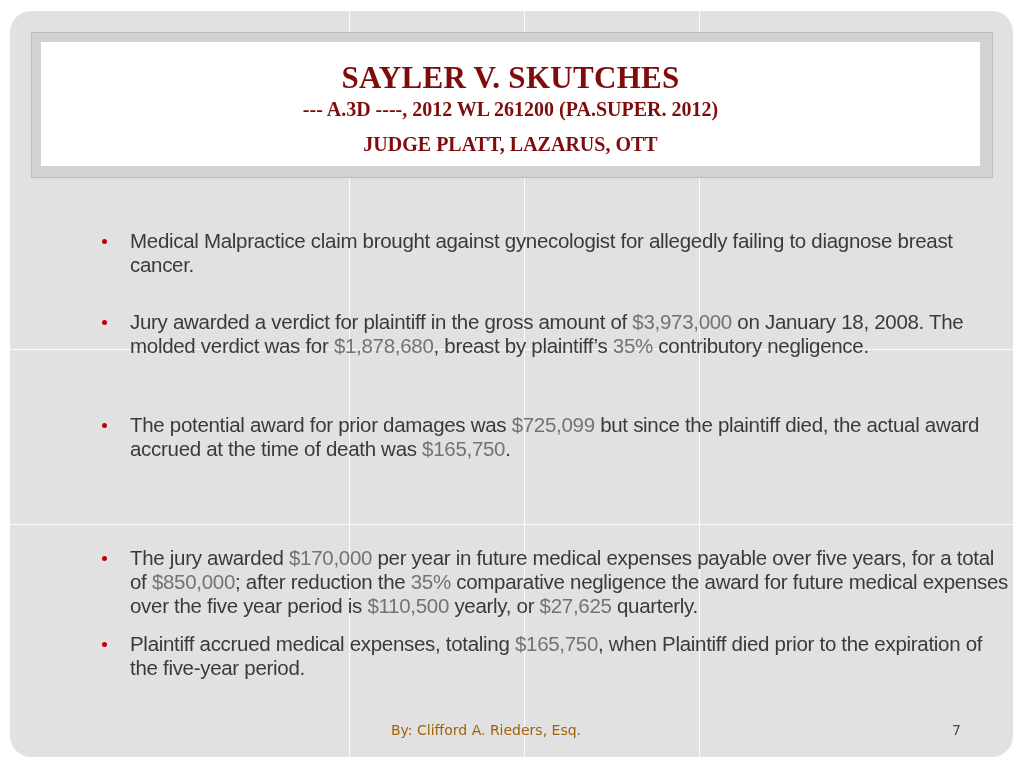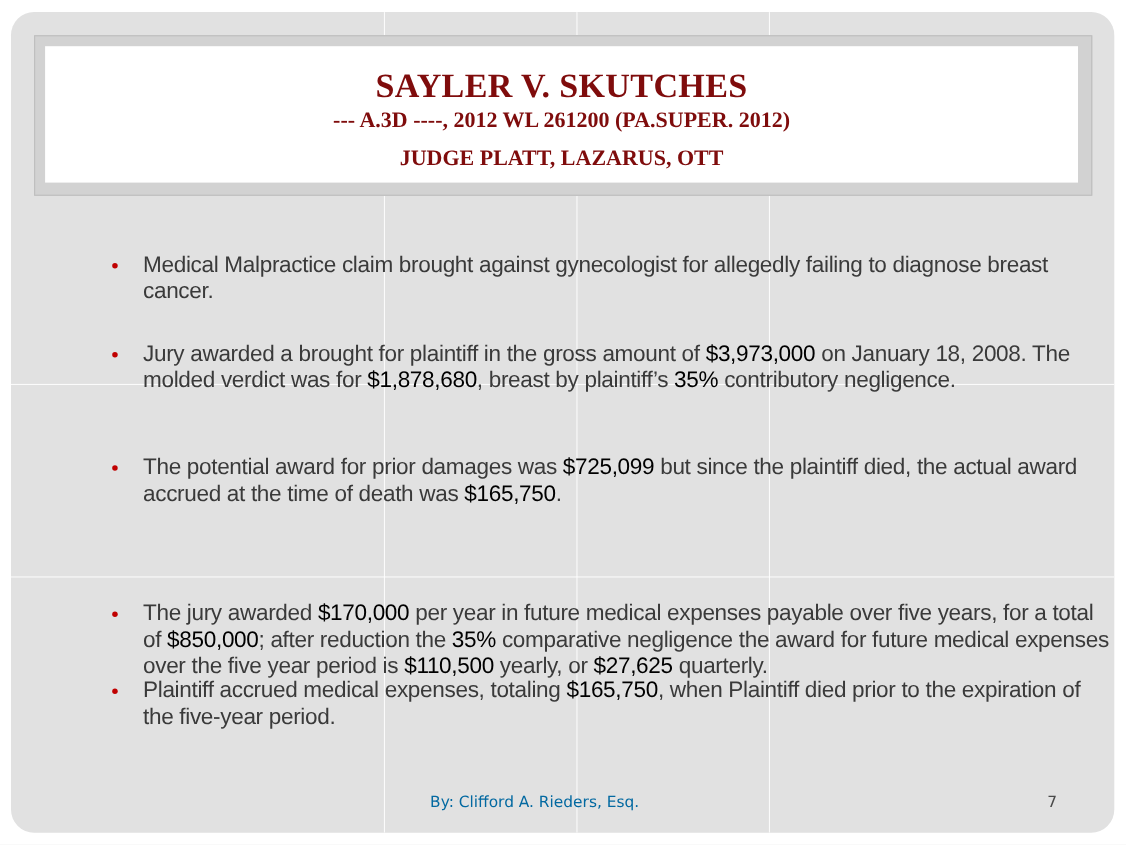--- a/index.html
+++ b/index.html
@@ -54,24 +54,24 @@
       font-size: 20.5px; line-height: 24px;
       color: #3a3a3a;
       letter-spacing: -0.3px;
       margin-left: 40px;
     }
     .bullet .dot {
       position: absolute; left: -28px; top: 10px;
       width: 5px; height: 5px; border-radius: 50%;
       background: #c00000;
     }
-    .hl { color: #000000; }
+    .hl { color: #737373; }
     .footer-author {
       position: absolute; left: 391px; top: 722px;
-      font-size: 14px; color: #0369a1;
+      font-size: 14px; color: #a16207;
     }
     .footer-page {
       position: absolute; left: 952px; top: 722px;
       font-size: 14px; color: #4a4a4a;
     }
   </style>
 </head>
 <body>
 
 <div class="panel">
@@ -90,30 +90,30 @@
   </div>
 </div>
 
 <ul class="bullets">
   <li class="bullet" style="top:229px">
     <span class="dot"></span>
     <span class="content"><span>Medical Malpractice claim brought against gynecologist for allegedly failing to diagnose breast cancer.</span></span>
   </li>
   <li class="bullet" style="top:310px">
     <span class="dot"></span>
-    <span class="content"><span>Jury awarded a brought for plaintiff in the gross amount of </span><span class="hl">$3,973,000</span><span> on January 18, 2008. The molded verdict was for </span><span class="hl">$1,878,680</span><span>, breast by plaintiff’s </span><span class="hl">35%</span><span> contributory negligence.</span></span>
+    <span class="content"><span>Jury awarded a verdict for plaintiff in the gross amount of </span><span class="hl">$3,973,000</span><span> on January 18, 2008. The molded verdict was for </span><span class="hl">$1,878,680</span><span>, breast by plaintiff’s </span><span class="hl">35%</span><span> contributory negligence.</span></span>
   </li>
   <li class="bullet" style="top:413px">
     <span class="dot"></span>
     <span class="content"><span>The potential award for prior damages was </span><span class="hl">$725,099</span><span> but since the plaintiff died, the actual award accrued at the time of death was </span><span class="hl">$165,750</span><span>.</span></span>
   </li>
   <li class="bullet" style="top:546px">
     <span class="dot"></span>
     <span class="content"><span>The jury awarded </span><span class="hl">$170,000</span><span> per year in future medical expenses payable over five years, for a total of </span><span class="hl">$850,000</span><span>; after reduction the </span><span class="hl">35%</span><span> comparative negligence the award for future medical expenses over the five year period is </span><span class="hl">$110,500</span><span> yearly, or </span><span class="hl">$27,625</span><span> quarterly.</span></span>
   </li>
-  <li class="bullet" style="top:616px">
+  <li class="bullet" style="top:632px">
     <span class="dot"></span>
     <span class="content"><span>Plaintiff accrued medical expenses, totaling </span><span class="hl">$165,750</span><span>, when Plaintiff died prior to the expiration of the five-year period.</span></span>
   </li>
 </ul>
 
 <div class="footer-author">By:  Clifford A. Rieders, Esq.</div>
 <div class="footer-page">7</div>
 
 </body></html>

